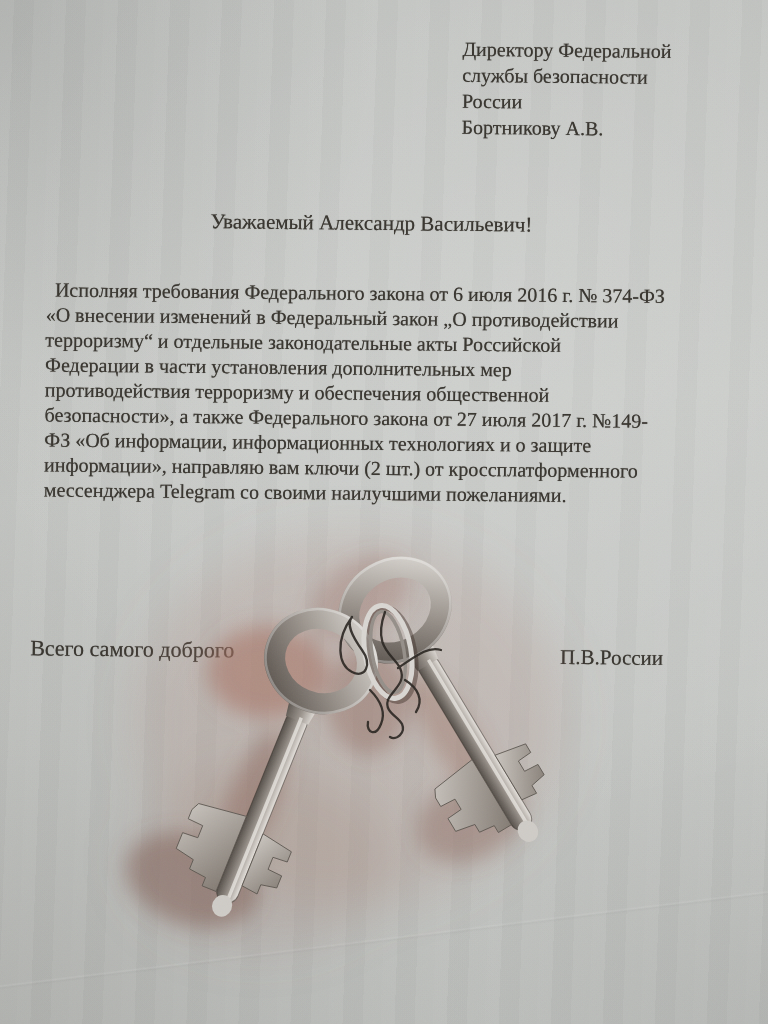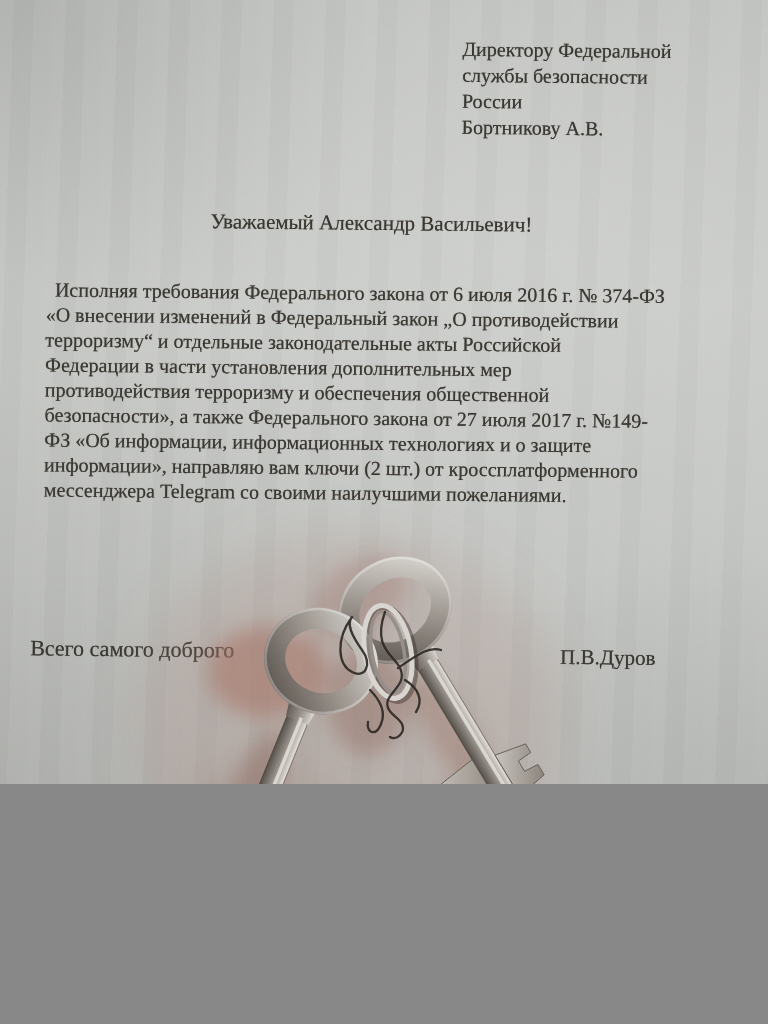--- a/index.html
+++ b/index.html
@@ -1,17 +1,17 @@
 <!DOCTYPE html>
 <html><head>
 <meta charset="utf-8">
 <style>
   html,body{margin:0;padding:0;background:#888;}
   #photo{
-    position:relative;width:768px;height:784px;overflow:hidden;
+    position:relative;width:768px;height:1024px;overflow:hidden;
     font-family:"Liberation Serif","DejaVu Serif",serif;
     background:
       radial-gradient(130% 90% at 68% 28%, rgba(255,255,255,0.12), rgba(255,255,255,0) 60%),
       radial-gradient(120% 120% at 0% 100%, rgba(60,55,50,0.10), rgba(0,0,0,0) 55%),
       radial-gradient(90% 90% at 0% 0%, rgba(55,55,55,0.12), rgba(0,0,0,0) 55%),
       radial-gradient(80% 60% at 100% 100%, rgba(70,70,70,0.07), rgba(0,0,0,0) 55%),
       linear-gradient(180deg,#c2c4c1 0%,#c9cbc8 38%,#c5c7c4 72%,#bdbfbc 100%);
   }
   .streaks{
     position:absolute;inset:0;pointer-events:none;opacity:.55;
@@ -63,21 +63,21 @@
       <div class="ln">терроризму“ и отдельные законодательные акты Российской</div>
       <div class="ln">Федерации в части установления дополнительных мер</div>
       <div class="ln">противодействия терроризму и обеспечения общественной</div>
       <div class="ln">безопасности», а также Федерального закона от 27 июля 2017 г. №149-</div>
       <div class="ln">ФЗ «Об информации, информационных технологиях и о защите</div>
       <div class="ln">информации», направляю вам ключи (2 шт.) от кроссплатформенного</div>
       <div class="ln">мессенджера Telegram со своими наилучшими пожеланиями.</div>
     </div>
 
     <div class="closing">Всего самого доброго</div>
-    <div class="signature">П.В.Дуров</div>
+    <div class="signature">П.В.России</div>
   </div>
 
   <svg id="keys-svg" width="768" height="1024" viewBox="0 0 768 1024">
     <defs>
       <filter id="blurSoft" x="-60%" y="-60%" width="220%" height="220%">
           <feGaussianBlur stdDeviation="10"></feGaussianBlur>
         </filter>
       <filter id="blurGlow" x="-80%" y="-80%" width="260%" height="260%">
           <feGaussianBlur stdDeviation="24"></feGaussianBlur>
         </filter>

